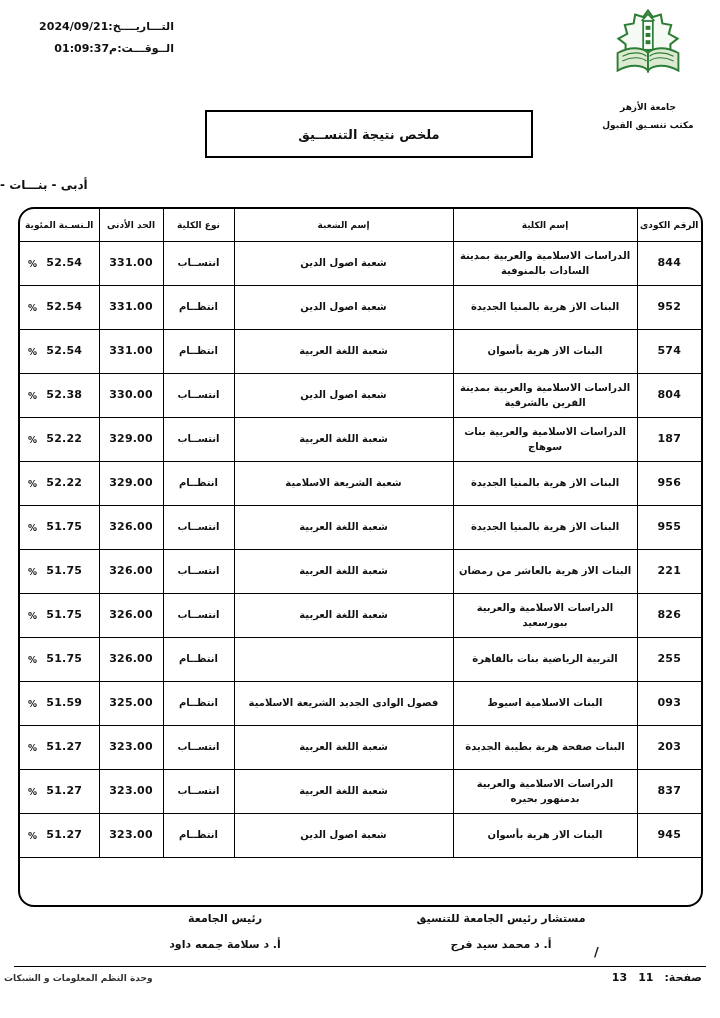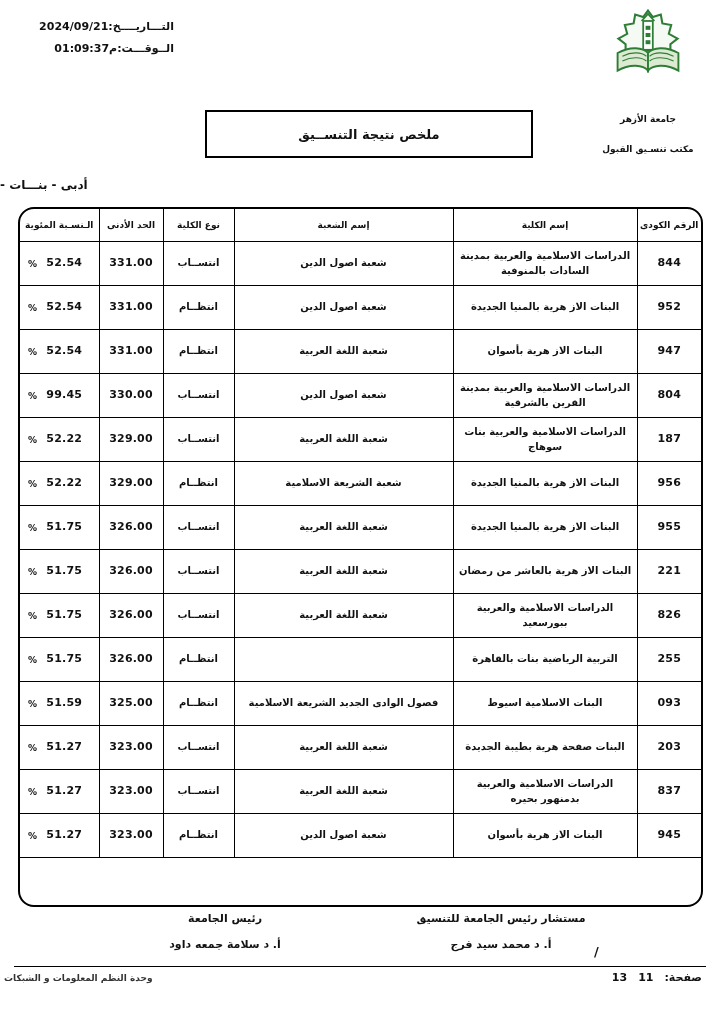--- a/index.html
+++ b/index.html
@@ -9,21 +9,21 @@
 
   
   .datetime{position:absolute;top:20px;left:28px;width:146px;font-size:11px;font-weight:bold;}
   .dt-row{display:flex;direction:rtl;justify-content:space-between;margin-bottom:9px;}
   .dt-label{white-space:nowrap;}
   .dt-value{direction:rtl;unicode-bidi:plaintext;white-space:nowrap;margin-left:28px;}
 
   
   .org{position:absolute;top:8px;right:18px;width:108px;text-align:center;}
   .org .emblem{display:inline-block;}
-  .org-line{font-size:9px;font-weight:bold;margin-top:20px;}
+  .org-line{font-size:9px;font-weight:bold;margin-top:8px;}
 
   
   .title-box{position:absolute;top:110px;left:205px;width:324px;height:44px;
              border:2.5px solid #000;display:flex;align-items:center;justify-content:center;
              font-size:13px;font-weight:bold;}
   .subtitle{position:absolute;top:178px;left:0;width:720px;text-align:left;
             font-size:12px;font-weight:bold;}
 
   
   .table-frame{position:absolute;top:207px;left:18px;width:685px;height:700px;
@@ -136,39 +136,39 @@
       <td>شعبة اصول الدين</td>
       <td>انتظــام</td>
       <td class="num">331.00</td>
       <td class="num pct">
         <span class="pct-val">52.54</span>
         <span class="pct-sign">%</span>
       </td>
     </tr>
 
     <tr>
-      <td class="num">947</td>
+      <td class="num">574</td>
       <td>البنات الاز هرية بأسوان</td>
       <td>شعبة اللغة العربية</td>
       <td>انتظــام</td>
       <td class="num">331.00</td>
       <td class="num pct">
         <span class="pct-val">52.54</span>
         <span class="pct-sign">%</span>
       </td>
     </tr>
 
     <tr>
       <td class="num">804</td>
       <td>الدراسات الاسلامية والعربية بمدينة القرين بالشرقية</td>
       <td>شعبة اصول الدين</td>
       <td>انتســاب</td>
       <td class="num">330.00</td>
       <td class="num pct">
-        <span class="pct-val">99.45</span>
+        <span class="pct-val">52.38</span>
         <span class="pct-sign">%</span>
       </td>
     </tr>
 
     <tr>
       <td class="num">187</td>
       <td>الدراسات الاسلامية والعربية بنات سوهاج</td>
       <td>شعبة اللغة العربية</td>
       <td>انتســاب</td>
       <td class="num">329.00</td>

